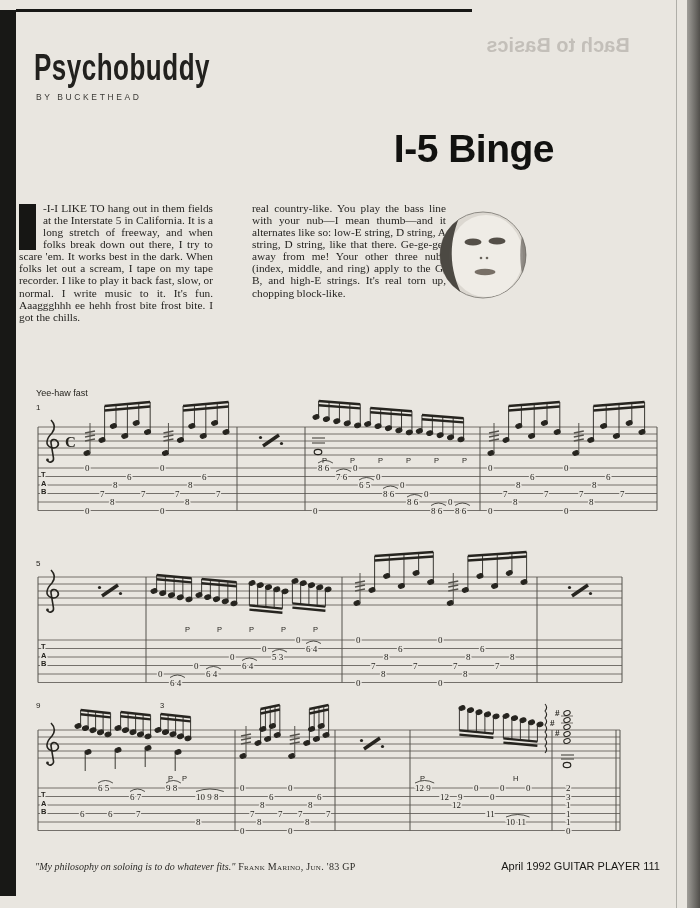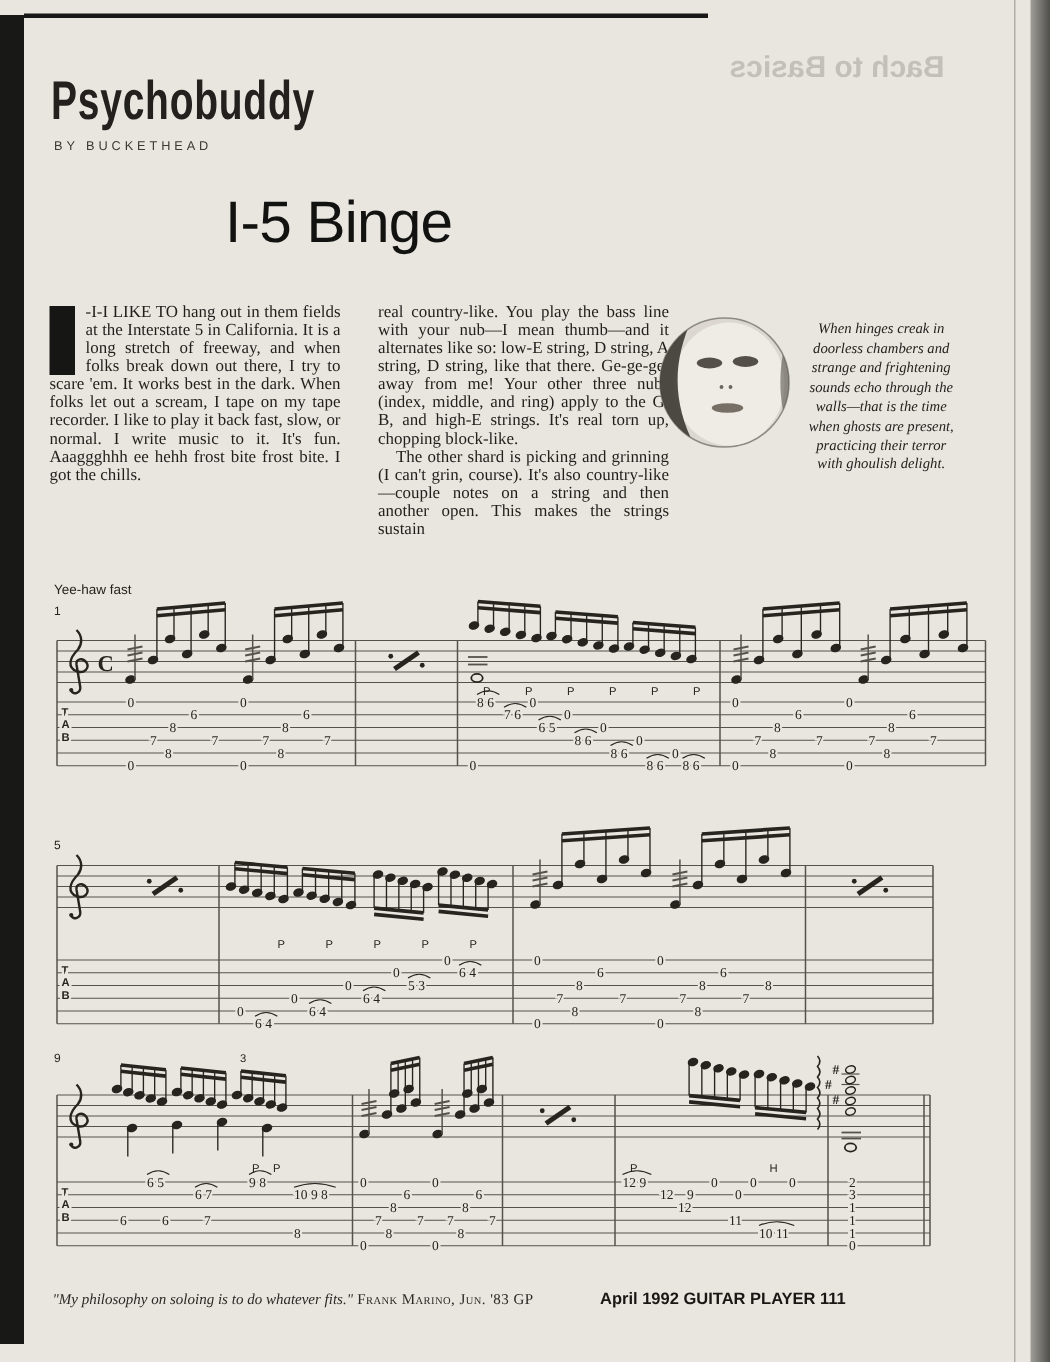--- a/index.html
+++ b/index.html
@@ -1,34 +1,34 @@
 <!DOCTYPE html>
 <html><head>
 <meta charset="utf-8">
 <style>
   html,body{margin:0;padding:0}
   body{width:700px;height:908px;position:relative;background:#e9e6e0;font-family:"Liberation Serif",serif;overflow:hidden}
   .masthead{position:absolute;left:34px;top:46px;margin:0;font-family:"Liberation Sans",sans-serif;font-weight:bold;font-size:26px;letter-spacing:.5px;color:#22211e;transform:scaleY(1.4);transform-origin:left top;white-space:nowrap}
   .byline{position:absolute;left:36px;top:92px;font-family:"Liberation Sans",sans-serif;font-size:8.5px;letter-spacing:2.6px;color:#3a3935}
-  .headline{position:absolute;left:150px;top:127px;width:404px;margin:0;text-align:left;font-family:"Liberation Sans",sans-serif;font-weight:normal;font-size:39px;letter-spacing:-.5px;color:#121210}
+  .headline{position:absolute;left:150px;top:127px;width:404px;margin:0;text-align:right;font-family:"Liberation Sans",sans-serif;font-weight:bold;font-size:39px;letter-spacing:-.5px;color:#121210}
   .col{position:absolute;top:202px;font-size:11.3px;line-height:1.07;text-align:justify;color:#201f1c}
   .col p{margin:0}
   .col .p2{text-indent:12px}
-  .col1{left:33px;width:194px}
+  .col1{left:19px;width:194px}
   .col2{left:252px;width:194px}
   .col3{left:439px;width:201px}
   .dropcap{float:left;width:17px;height:46px;background:#161614;margin:2px 7px 0 0}
   .endmark{display:inline-block;width:6px;height:6px;background:#141412;margin-left:4px;vertical-align:baseline}
   .photo-row{margin-top:9px;display:flex}
   .photo{width:88px;height:88px;flex:0 0 88px}
   .caption{margin:3px 0 0 8px;width:112px;font-style:italic;font-size:9.8px;line-height:1.32;text-align:center;color:#24231f}
   .footer-quote{position:absolute;left:35px;top:861px;font-size:10px;color:#2a2925}
   .footer-quote .q{font-style:italic}
   .footer-quote .a{font-variant:small-caps;letter-spacing:.3px}
-  .folio{position:absolute;left:400px;top:860px;width:260px;font-family:"Liberation Sans",sans-serif;font-weight:bold;font-size:11px;color:#181714}
+  .folio{position:absolute;left:400px;top:860px;width:260px;text-align:right;font-family:"Liberation Sans",sans-serif;font-weight:normal;font-size:11px;color:#181714}
   .scan-left{position:absolute;left:0;top:10px;width:16px;height:886px;background:#181816}
   .scan-top{position:absolute;left:16px;top:9px;width:456px;height:3px;background:#181816}
   .scan-band{position:absolute;left:687px;top:0;width:13px;height:908px;background:linear-gradient(90deg,#a09e99,#504e4a)}
   .scan-line{position:absolute;left:676px;top:0;width:1px;height:908px;background:rgba(70,68,62,.35)}
   .bleed{position:absolute;left:468px;top:34px;width:180px;text-align:center;transform:scaleX(-1);font-family:"Liberation Sans",sans-serif;font-weight:bold;font-size:20px;color:rgba(108,104,96,.30)}
   #music-svg{position:absolute;left:0;top:0;pointer-events:none}
 </style>
 </head>
 <body>
 
@@ -44,21 +44,20 @@
   <div class="byline">BY BUCKETHEAD</div>
 
   <h2 class="headline">I-5 Binge</h2>
 
   <div class="col col1">
     <p><span class="dropcap"></span><span>-I-I LIKE TO hang out in them fields at the Interstate 5 in California. It is a long stretch of freeway, and when folks break down out there, I try to scare 'em. It works best in the dark. When folks let out a scream, I tape on my tape recorder. I like to play it back fast, slow, or normal. I write music to it. It's fun. Aaaggghhh ee hehh frost bite frost bite. I got the chills.</span></p>
   </div>
 
   <div class="col col2">
     <p>real country-like. You play the bass line with your nub—I mean thumb—and it alternates like so: low-E string, D string, A string, D string, like that there. Ge-ge-get away from me! Your other three nubs (index, middle, and ring) apply to the G, B, and high-E strings. It's real torn up, chopping block-like.</p>
-    <p class="p2">The other shard is picking and grinning (I can't grin, course). It's also country-like—couple notes on a string and then another open. This makes the strings sustain</p>
   </div>
 
   <div class="col col3">
     <div class="photo-row">
       <div class="photo">
         <svg viewBox="0 0 88 88" width="88" height="88">
           <defs>
               <clipPath id="pc">
                 <circle cx="44" cy="44" r="43"></circle>
               </clipPath>
@@ -69,21 +68,20 @@
             <path d="M 0 0 L 23 0 C 9 30 9 58 25 88 L 0 88 Z" fill="#38342f" opacity="0.88"></path>
             <path d="M 88 8 C 79 28 79 60 88 78 Z" fill="#4a4640" opacity="0.55"></path>
             <ellipse cx="34" cy="31" rx="8.5" ry="3.6" fill="#544f48"></ellipse>
             <ellipse cx="58" cy="30" rx="8.5" ry="3.6" fill="#544f48"></ellipse>
             <circle cx="42" cy="47" r="1.3" fill="#6a645c"></circle>
             <circle cx="48" cy="47" r="1.3" fill="#6a645c"></circle>
             <ellipse cx="46" cy="61" rx="10.5" ry="3.2" fill="#776f66"></ellipse>
           </g>
         </svg>
       </div>
-      <div class="caption">When hinges creak in doorless chambers and strange and frightening sounds echo through the walls—that is the time when ghosts are present, practicing their terror with ghoulish delight.</div>
     </div>
   </div>
 
   <svg id="music-svg" width="700" height="908">
       <text x="36" y="396" font-size="9" fill="#26241f" font-family="'Liberation Sans',sans-serif">Yee-haw fast</text>
       <line x1="38" y1="427" x2="657" y2="427" stroke="#55524c" stroke-width="0.8"></line>
       <line x1="38" y1="434" x2="657" y2="434" stroke="#55524c" stroke-width="0.8"></line>
       <line x1="38" y1="441" x2="657" y2="441" stroke="#55524c" stroke-width="0.8"></line>
       <line x1="38" y1="448" x2="657" y2="448" stroke="#55524c" stroke-width="0.8"></line>
       <line x1="38" y1="455" x2="657" y2="455" stroke="#55524c" stroke-width="0.8"></line>

